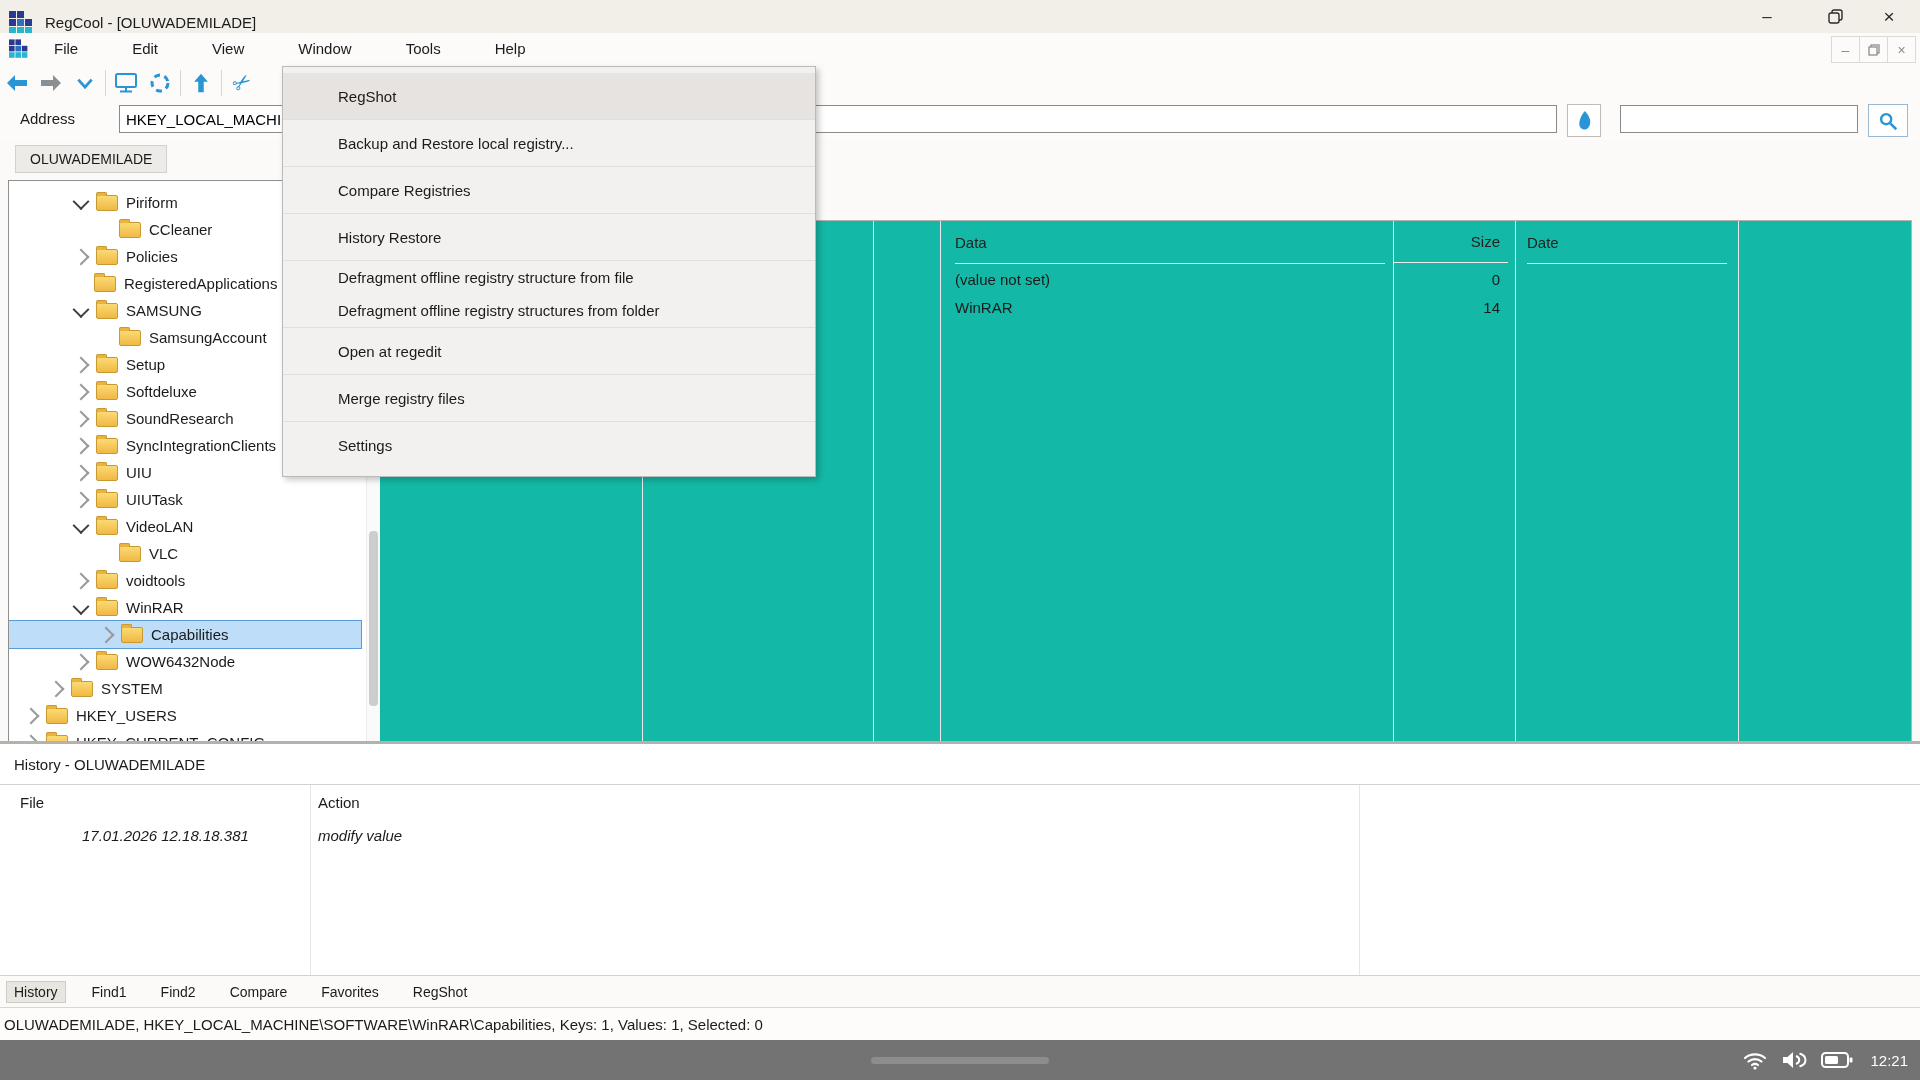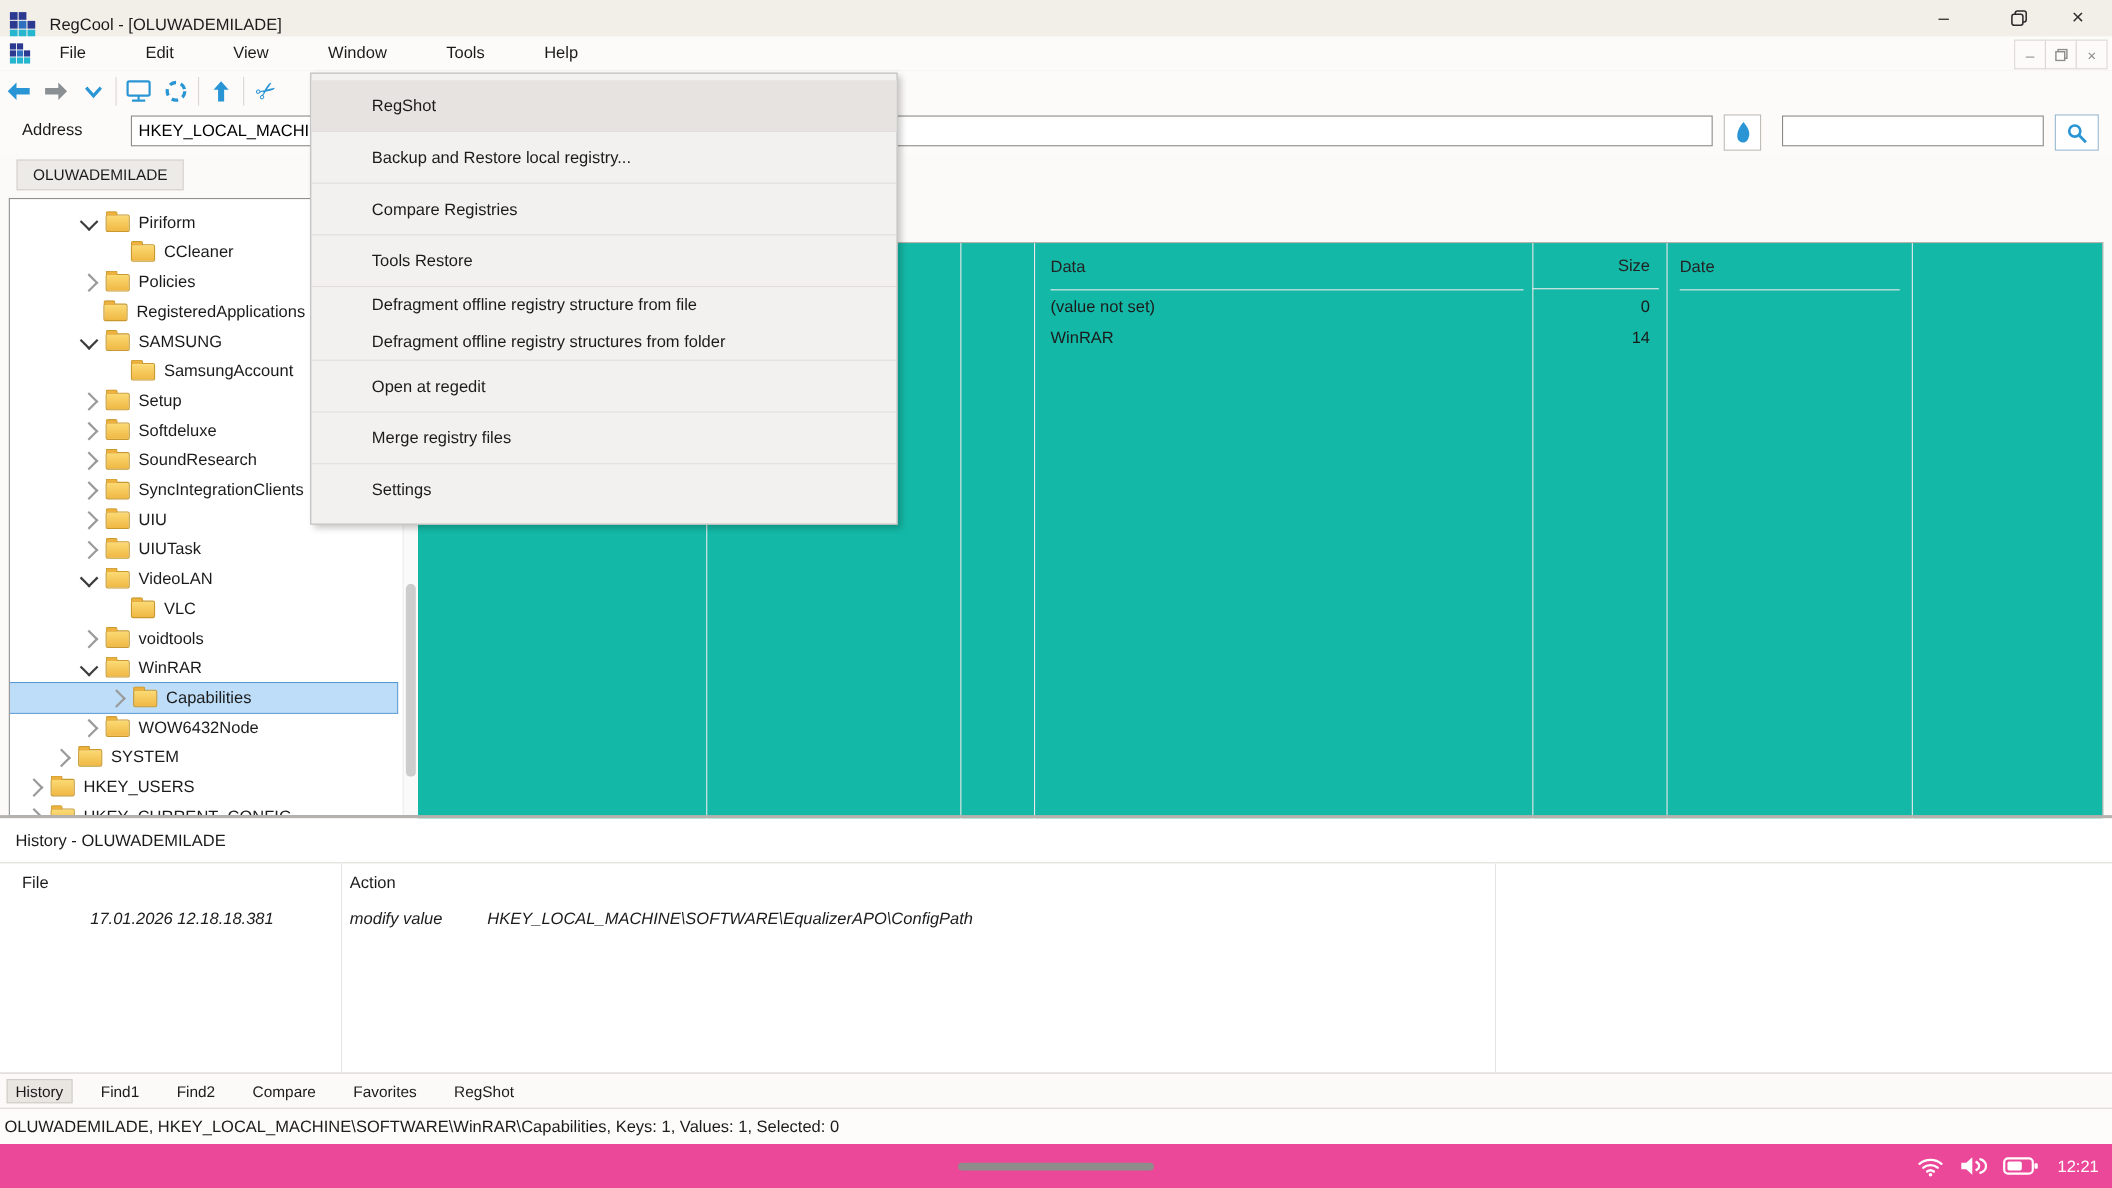--- a/index.html
+++ b/index.html
@@ -82,21 +82,21 @@
   .htime{position:absolute;left:82px;top:0;height:28px;display:flex;align-items:center;}
   .haction{position:absolute;left:318px;top:0;height:28px;display:flex;align-items:center;}
   .hpath{position:absolute;left:443px;top:0;height:28px;display:flex;align-items:center;}
   
   .btabs{left:0;top:975px;width:1920px;height:32px;background:#fbfaf8;border-top:1px solid #d5d2ce;display:flex;align-items:center;padding-left:6px;box-sizing:border-box;}
   .btab{font-size:14px;padding:3px 8px;margin-right:18px;}
   .btab.active{background:#e9e6e2;border:1px solid #cfccc8;padding:2px 7px;}
   .statusbar{left:0;top:1007px;width:1920px;height:33px;background:#fdfcfb;border-top:1px solid #d9d6d2;display:flex;align-items:center;font-size:15px;}
   .statusbar span{margin-left:4px;}
   
-  .taskbar{left:0;top:1040px;width:1920px;height:40px;background:#ec4899;}
+  .taskbar{left:0;top:1040px;width:1920px;height:40px;background:#737373;}
   .handle{position:absolute;left:871px;top:17px;width:178px;height:7px;border-radius:4px;background:#8f8d8b;}
   .tray{position:absolute;right:12px;top:0;height:40px;display:flex;align-items:center;gap:12px;color:#fff;}
   .traytime{font-size:15px;margin-left:4px;}
   svg{display:block;}
 </style>
 </head>
 <body>
 
 <div class="abs titlebar">
   <div class="applogo">
@@ -356,21 +356,21 @@
     <div class="mi hl">
       <span class="mi-label">RegShot</span>
     </div>
     <div class="mi sep">
       <span class="mi-label">Backup and Restore local registry...</span>
     </div>
     <div class="mi sep">
       <span class="mi-label">Compare Registries</span>
     </div>
     <div class="mi sep">
-      <span class="mi-label">Tools Restore</span>
+      <span class="mi-label">History Restore</span>
     </div>
     <div class="mi sep short">
       <span class="mi-label">Defragment offline registry structure from file</span>
     </div>
     <div class="mi short">
       <span class="mi-label">Defragment offline registry structures from folder</span>
     </div>
     <div class="mi sep">
       <span class="mi-label">Open at regedit</span>
     </div>
@@ -388,21 +388,20 @@
 </div>
 <div class="abs histtable">
   <div class="hline" style="left:310px"></div>
   <div class="hline" style="left:1359px"></div>
   <div class="hhead hh-time">File</div>
   <div class="hhead hh-action">Action</div>
   <div id="hrows">
       <div class="hrow">
         <span class="htime">17.01.2026 12.18.18.381</span>
         <span class="haction">modify value</span>
-        <span class="hpath">HKEY_LOCAL_MACHINE\SOFTWARE\EqualizerAPO\ConfigPath</span>
       </div>
     </div>
 </div>
 
 <div class="abs btabs" id="btabs">
     <div class="btab active">History</div>
     <div class="btab">Find1</div>
     <div class="btab">Find2</div>
     <div class="btab">Compare</div>
     <div class="btab">Favorites</div>

